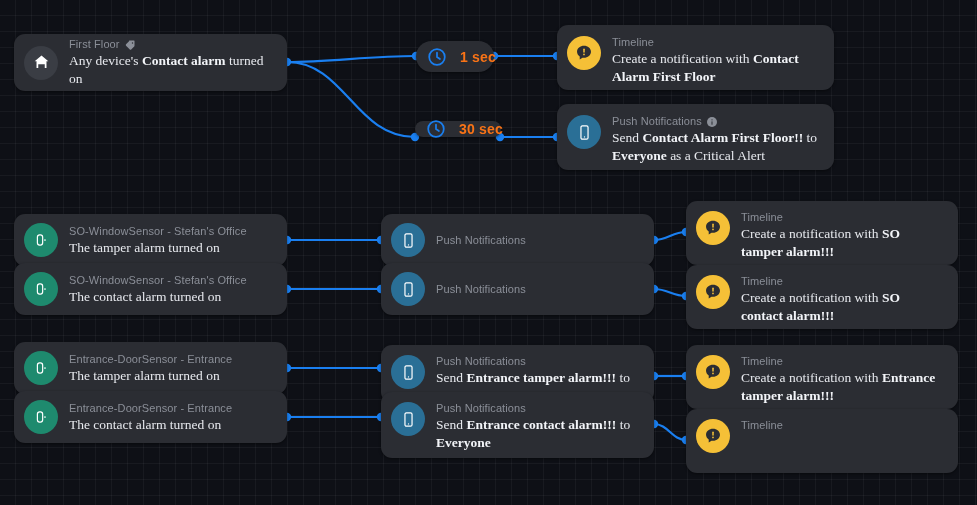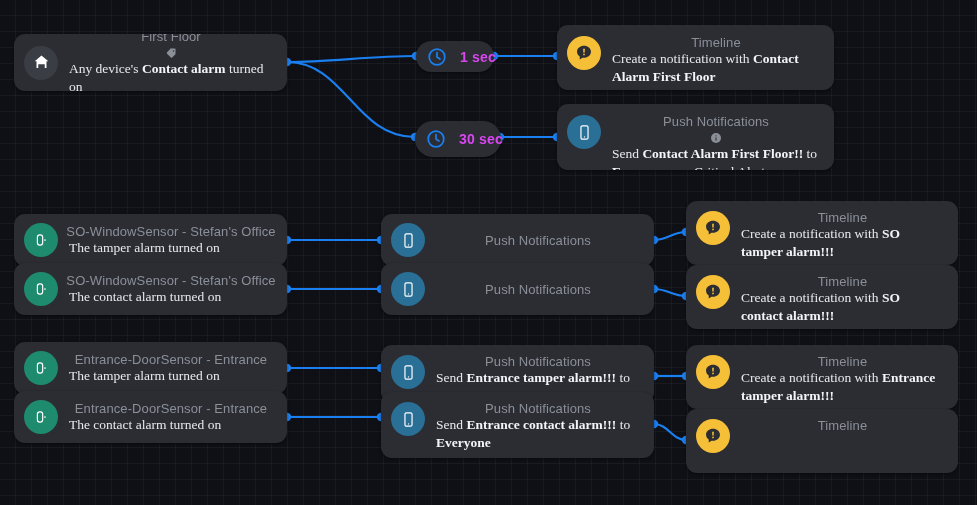--- a/index.html
+++ b/index.html
@@ -70,29 +70,28 @@
   }
 
   .node-icon svg { display: block; }
 
   .node-body {
     flex: 1 1 auto;
     min-width: 0;
   }
 
   .node-label {
-    font-size: 13px;
+    font-size: 11px;
     color: #8b8f98;
     line-height: 13px;
     letter-spacing: 0.1px;
     display: flex;
     align-items: center;
     gap: 4px;
     white-space: nowrap;
-    flex-direction: column;
   }
 
   .node-title {
     font-size: 13.5px;
     color: #e7e9ee;
     line-height: 17px;
     margin-top: 1px;
     font-weight: 400;
     font-family: Liberation Serif, serif;
   }
@@ -116,21 +115,21 @@
   .pill-icon {
     width: 26px; height: 26px;
     margin-right: 10px;
     flex: 0 0 auto;
     display: flex; align-items: center; justify-content: center;
   }
 
   .pill-text {
     font-size: 14px;
     font-weight: 700;
-    color: #d946ef;
+    color: #f97316;
     white-space: nowrap;
     letter-spacing: 0.2px;
   }
 </style>
 </head>
 <body>
 
 <div id="canvas">
 
   <svg id="edge-layer" viewBox="0 0 977 505">
@@ -210,21 +209,21 @@
   <div class="pill" style="left:416px; top:41px; width:78px; height:31px;">
     <span class="pill-icon">
       <svg width="22" height="22" viewBox="0 0 24 24" fill="none" stroke="#1a7ff0" stroke-width="1.9">
         <circle cx="12" cy="12" r="8.5"></circle>
         <path d="M12 7.3V12l3.2 2.2" stroke-linecap="round"></path>
       </svg>
     </span>
     <span class="pill-text">1 sec</span>
   </div>
 
-  <div class="pill" style="left:415px; top:121px; width:86px; height:36px;">
+  <div class="pill" style="left:415px; top:121px; width:86px; height:16px;">
     <span class="pill-icon">
       <svg width="22" height="22" viewBox="0 0 24 24" fill="none" stroke="#1a7ff0" stroke-width="1.9">
         <circle cx="12" cy="12" r="8.5"></circle>
         <path d="M12 7.3V12l3.2 2.2" stroke-linecap="round"></path>
       </svg>
     </span>
     <span class="pill-text">30 sec</span>
   </div>
 
   <div class="node" style="left:557px; top:25px; width:277px; height:65px; align-items:flex-start; padding-top:11px;">

